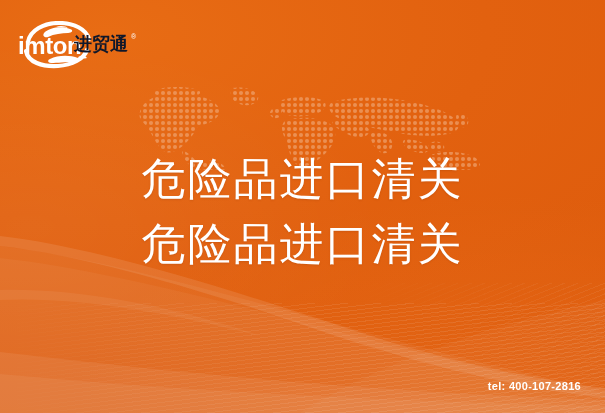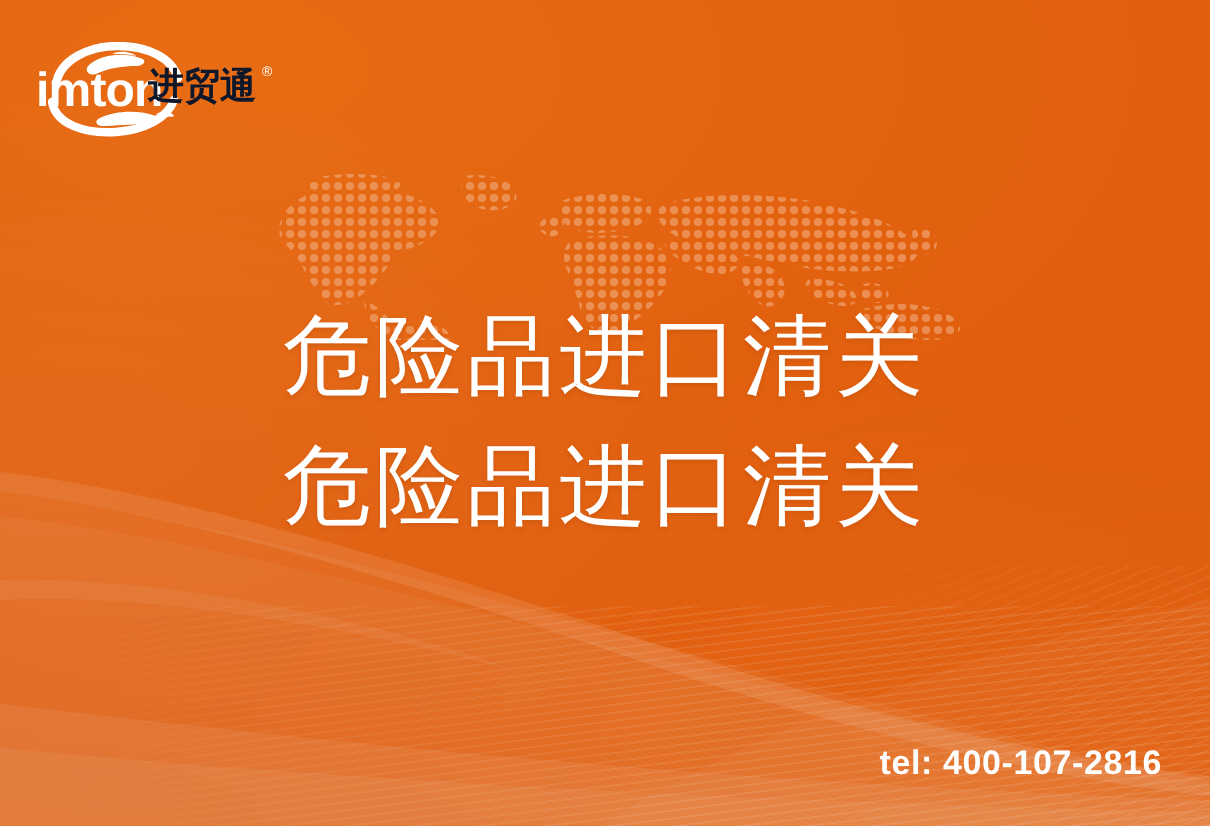--- a/index.html
+++ b/index.html
@@ -128,21 +128,21 @@
     letter-spacing:2px;
     text-shadow:0 1px 2px rgba(120,45,0,.18);
     white-space:nowrap;
   }
 
   
   .tel{
     position:absolute;
     right:24px;bottom:21px;
     color:#ffffff;
-    font-size:17px;
+    font-size:11px;
     font-weight:bold;
     letter-spacing:.3px;
     font-family:"Liberation Sans", sans-serif;
     white-space:nowrap;
     margin-top:44px;
   }
 </style>
 </head>
 <body>
 

